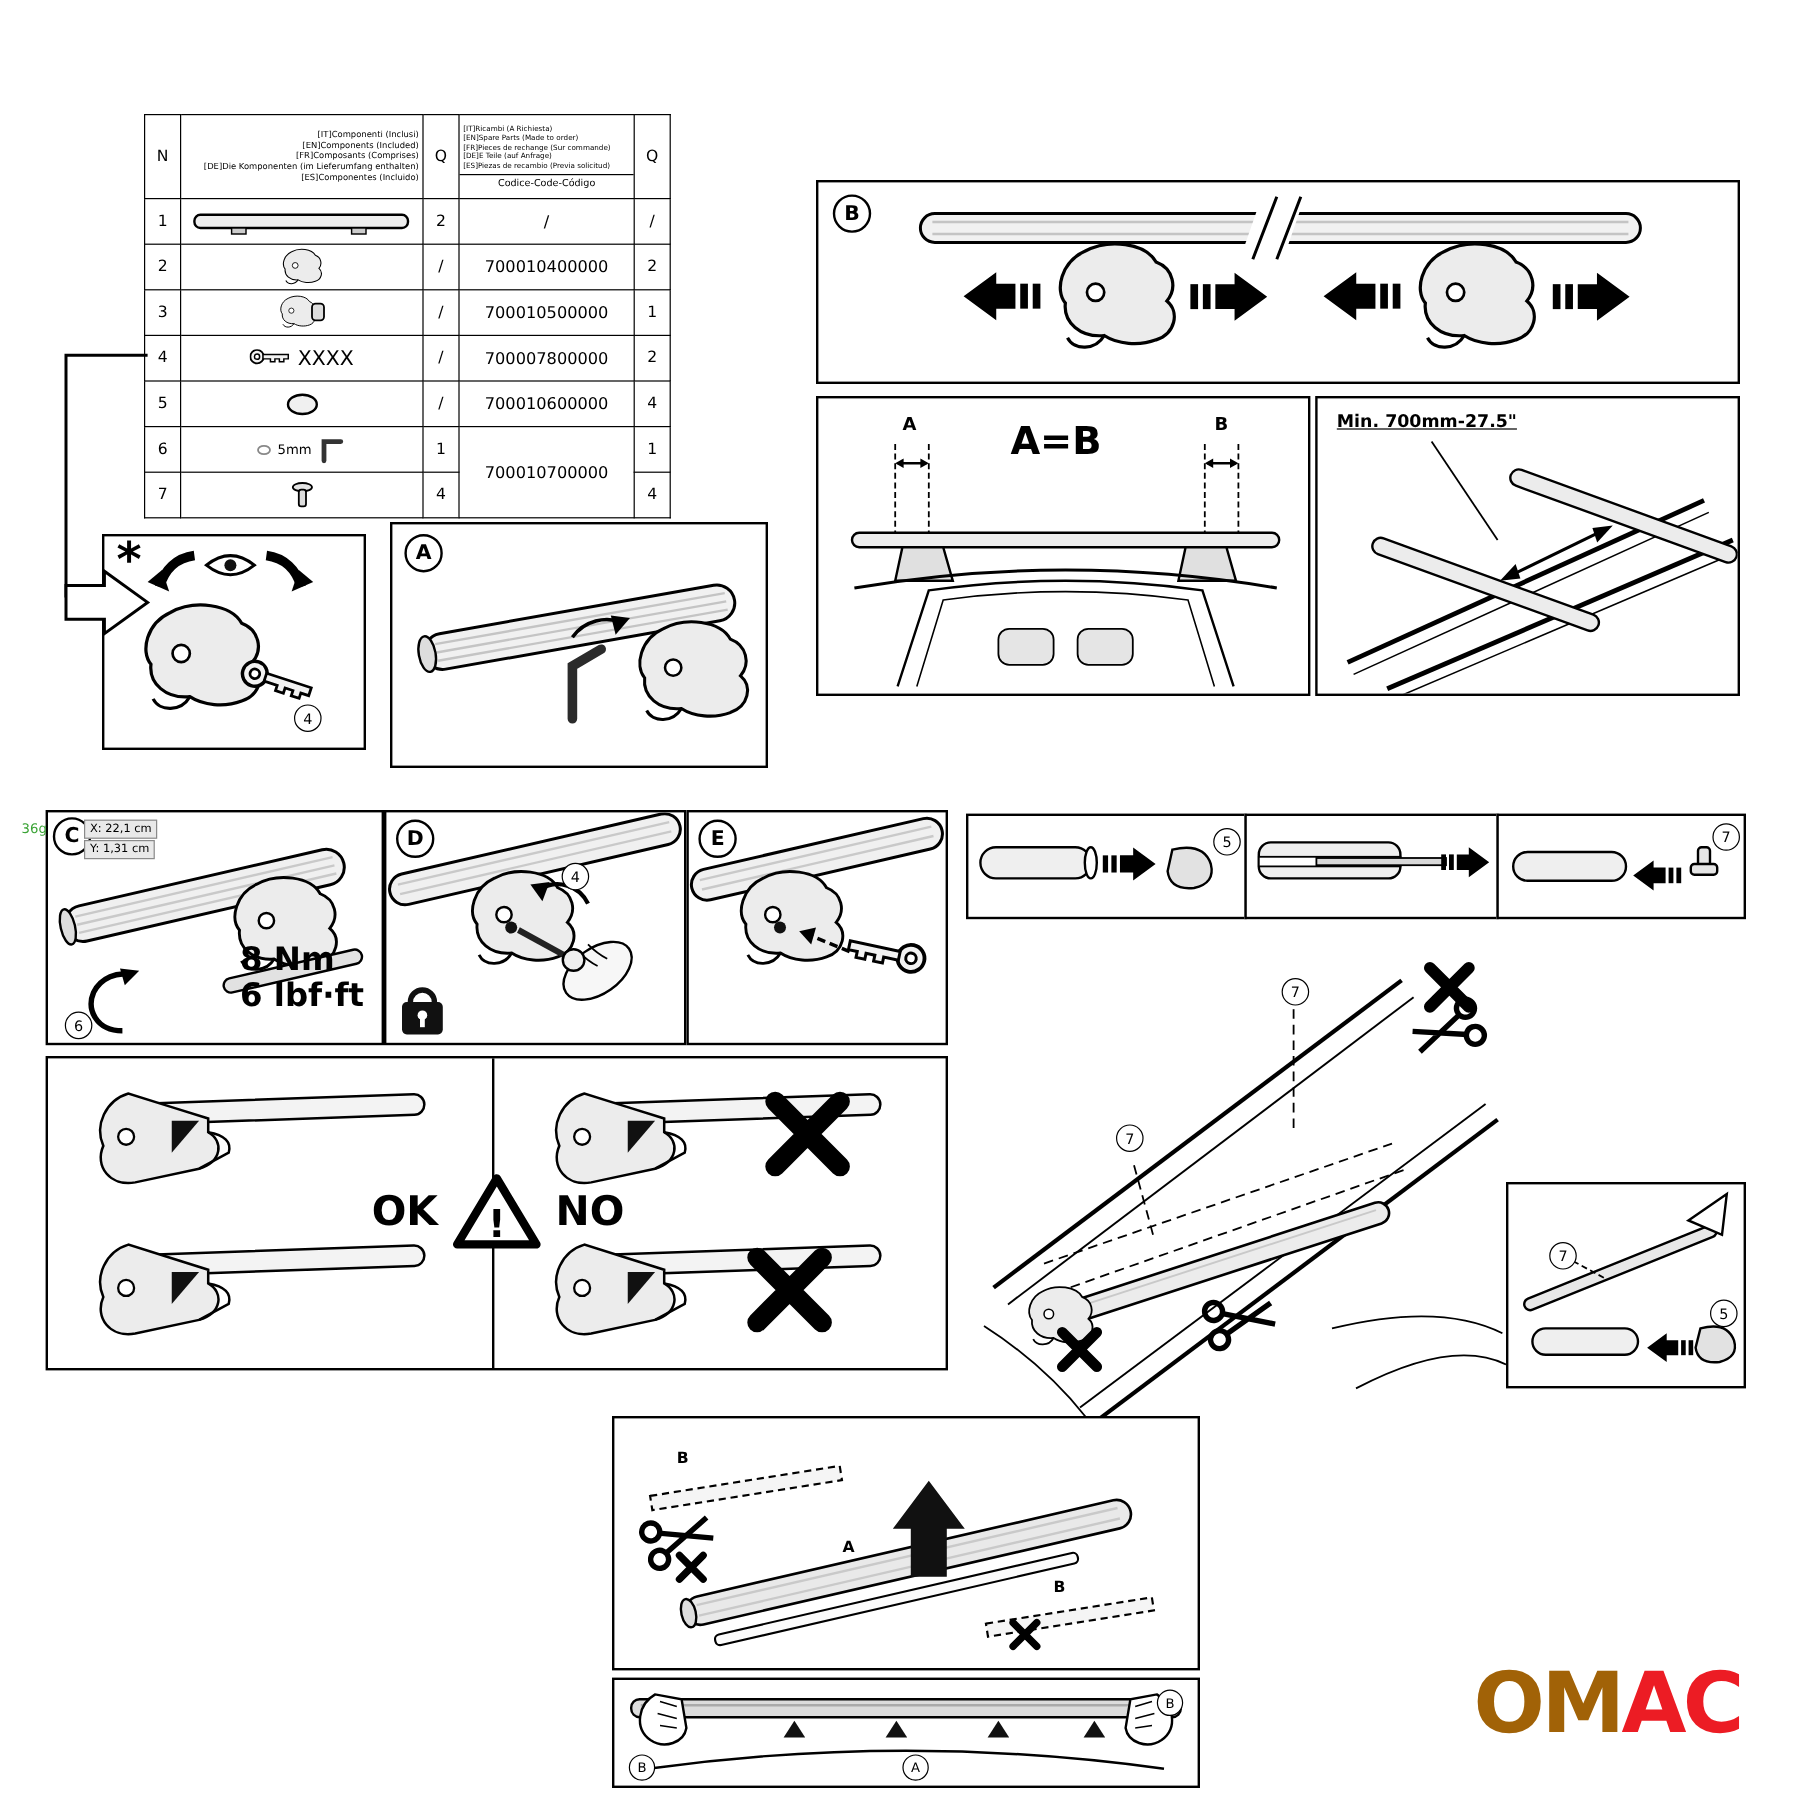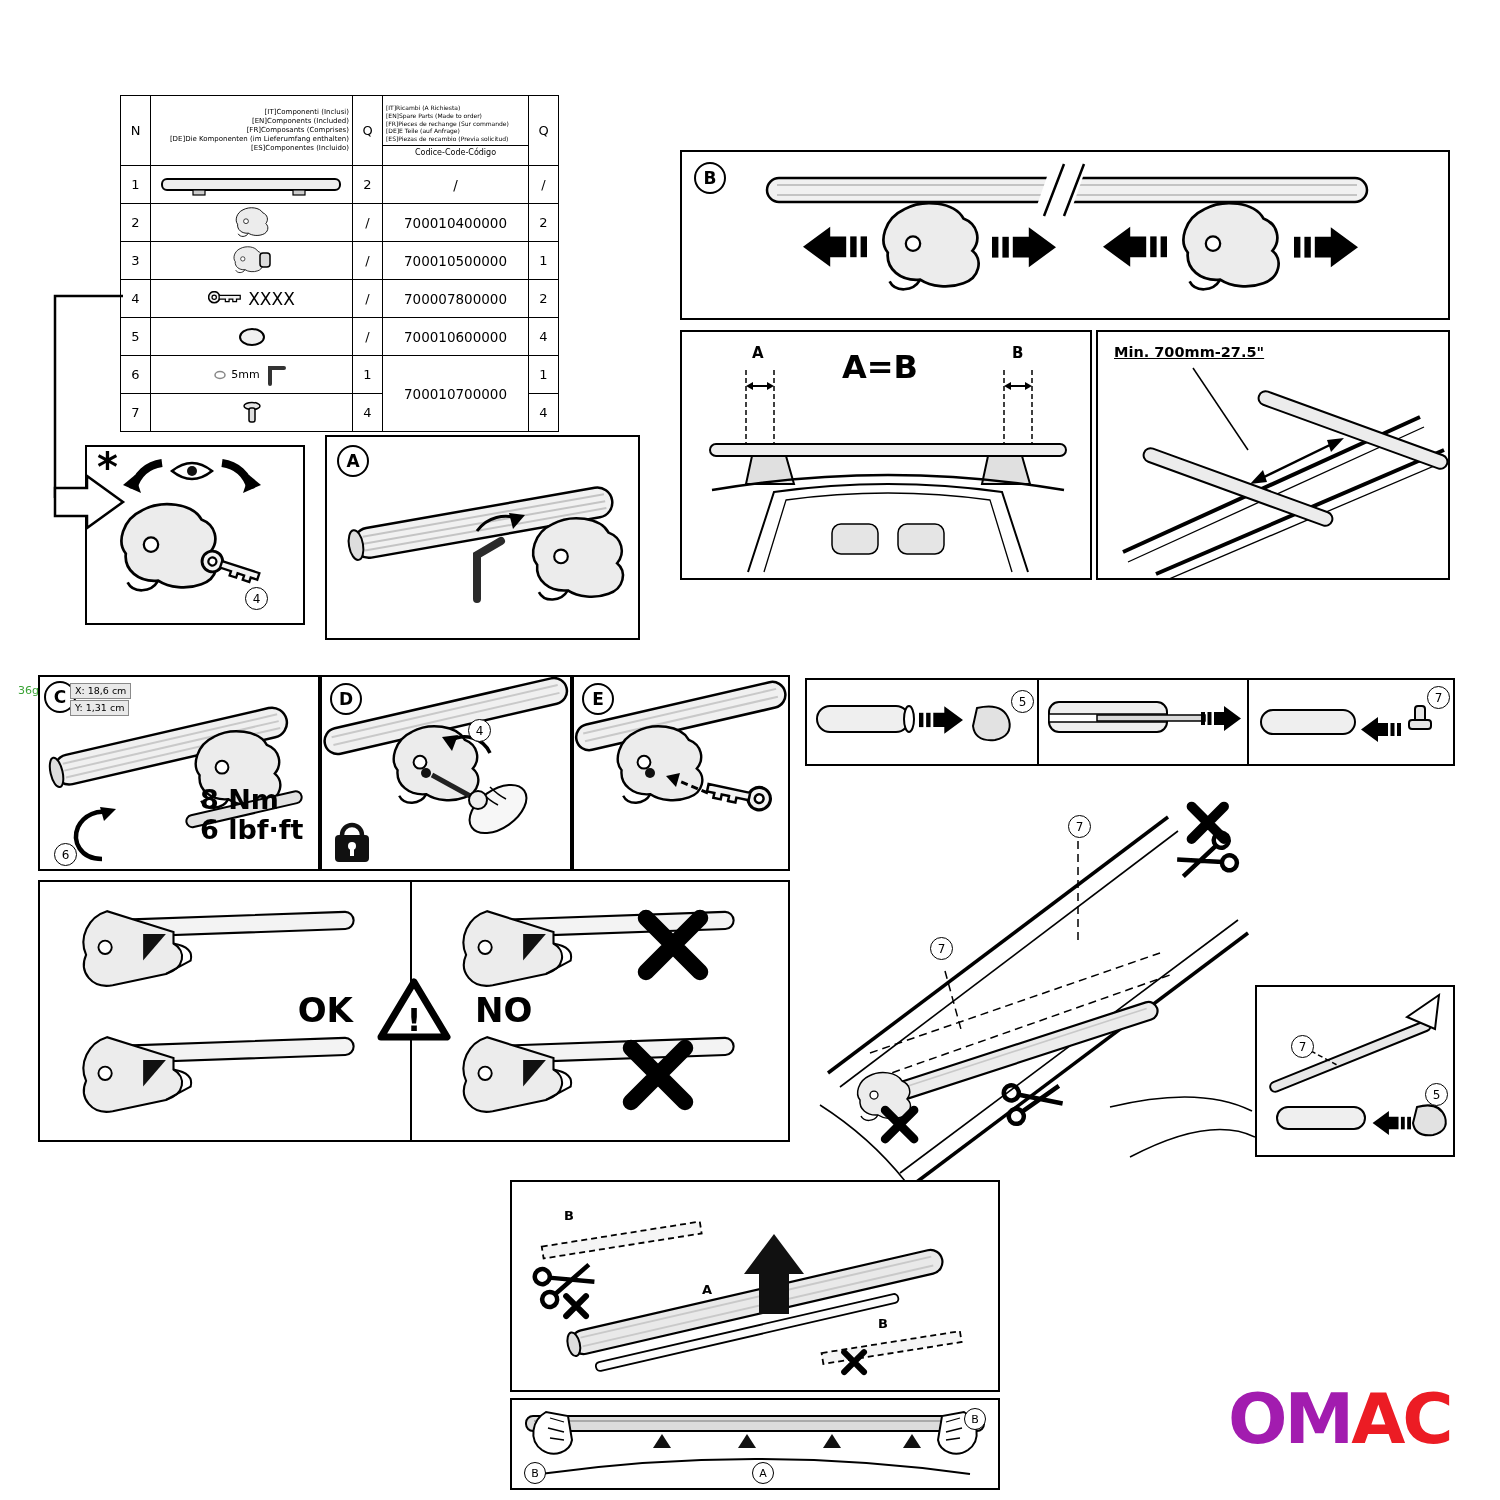--- a/index.html
+++ b/index.html
@@ -20,21 +20,21 @@
   .parts .langs{white-space:pre-line;font-size:7px;line-height:1.3;text-align:right;padding:2px 3px;font-weight:normal;}
   .parts .langs2{white-space:pre-line;font-size:6px;line-height:1.3;text-align:left;padding:2px 3px;font-weight:normal;}
   .code-hdr{border-top:1.2px solid #000;font-size:8px;padding:2px 0;text-align:center;}
   .parts td{height:38px;font-size:13px;}
   .parts .code{font-size:13.5px;}
   .itemcell{display:flex;align-items:center;justify-content:center;gap:4px;height:100%;}
   .badge{position:absolute;background:#e9e9e9;border:1px solid #8a8a8a;font-size:9.5px;padding:0 4px;line-height:14px;z-index:5;white-space:nowrap;}
   .torque{position:absolute;font-weight:bold;font-size:27px;line-height:1.12;z-index:3;}
   .lbl-sm{position:absolute;font-weight:bold;font-size:15px;z-index:4;}
   .watermark{position:absolute;font-size:11px;z-index:2;}
-  .okno-center{position:absolute;display:flex;align-items:center;justify-content:center;gap:24px;z-index:5;}
+  .okno-center{position:absolute;display:flex;align-items:center;justify-content:center;gap:12px;z-index:5;}
   .okno-word{font-size:34px;font-weight:bold;}
   .logo{position:absolute;font-size:70px;font-weight:800;letter-spacing:-3px;line-height:1;z-index:5;}
   .min-title{position:absolute;font-size:14.5px;font-weight:bold;text-decoration:underline;z-index:4;}
   .aeqb-title{position:absolute;font-size:32px;font-weight:bold;z-index:4;}
   .star-lbl{position:absolute;font-size:40px;font-weight:bold;line-height:1;z-index:4;}
 </style>
 </head>
 <body>
 
 <div id="canvas">
@@ -324,21 +324,21 @@
     <g>
       <line x1="160" y1="148" x2="238" y2="110" stroke="#000" stroke-width="2.5"></line>
       <polygon points="152,152 165,138 169,150" fill="#000"></polygon>
       <polygon points="246,106 233,120 229,108" fill="#000"></polygon>
     </g>
   </svg>
 </div>
 
 <div class="panel" style="left:38px;top:675px;width:282px;height:196px;">
   <div class="clabel" style="left:4px;top:4px;">C</div>
-  <div class="badge" style="left:30px;top:6px;">X: 18,6 cm</div>
+  <div class="badge" style="left:30px;top:6px;">X: 22,1 cm</div>
   <div class="badge" style="left:30px;top:23px;">Y: 1,31 cm</div>
   <div class="torque" style="left:160px;top:108px;">
     <div>8 Nm</div>
     <div>6 lbf·ft</div>
   </div>
   <svg class="art" viewBox="0 0 278 192">
     <g transform="rotate(-13 140 70)">
       <rect x="12" y="52" width="238" height="30" rx="15" fill="#f0f0f0" stroke="#000" stroke-width="2.5"></rect>
       <line x1="22" y1="60" x2="242" y2="60" stroke="#c9c9c9" stroke-width="2"></line>
       <line x1="22" y1="67" x2="242" y2="67" stroke="#c9c9c9" stroke-width="2"></line>
@@ -546,16 +546,16 @@
       <polygon points="320,34 311,48 329,48"></polygon>
       <polygon points="400,34 391,48 409,48"></polygon>
     </g>
   </svg>
   <div class="mini-callout" style="left:12px;top:62px;">B</div>
   <div class="mini-callout" style="left:240px;top:62px;">A</div>
   <div class="mini-callout" style="left:452px;top:8px;">B</div>
 </div>
 
 <div class="logo" style="left:1228px;top:1384px;">
-  <span style="color:#a21caf;">OM</span><span style="color:#ec1c24;">AC</span>
+  <span style="color:#a16207;">OM</span><span style="color:#ec1c24;">AC</span>
 </div>
 
 </div>
 
 </body></html>

